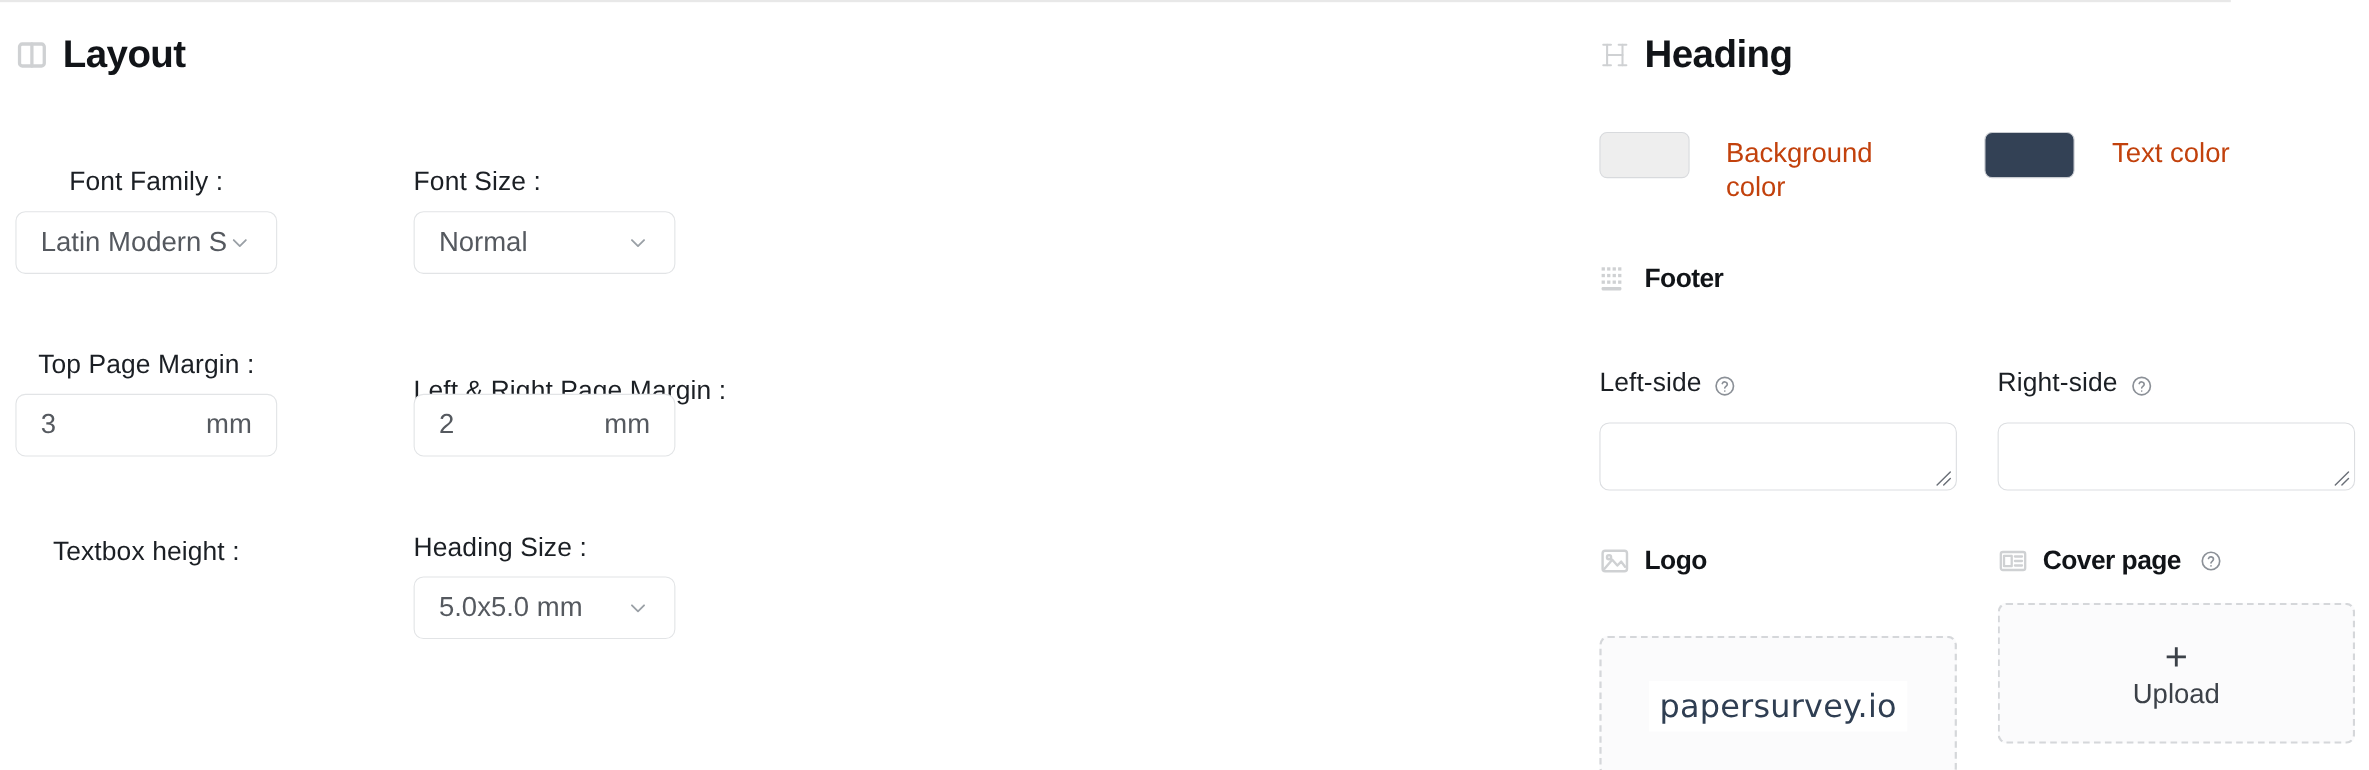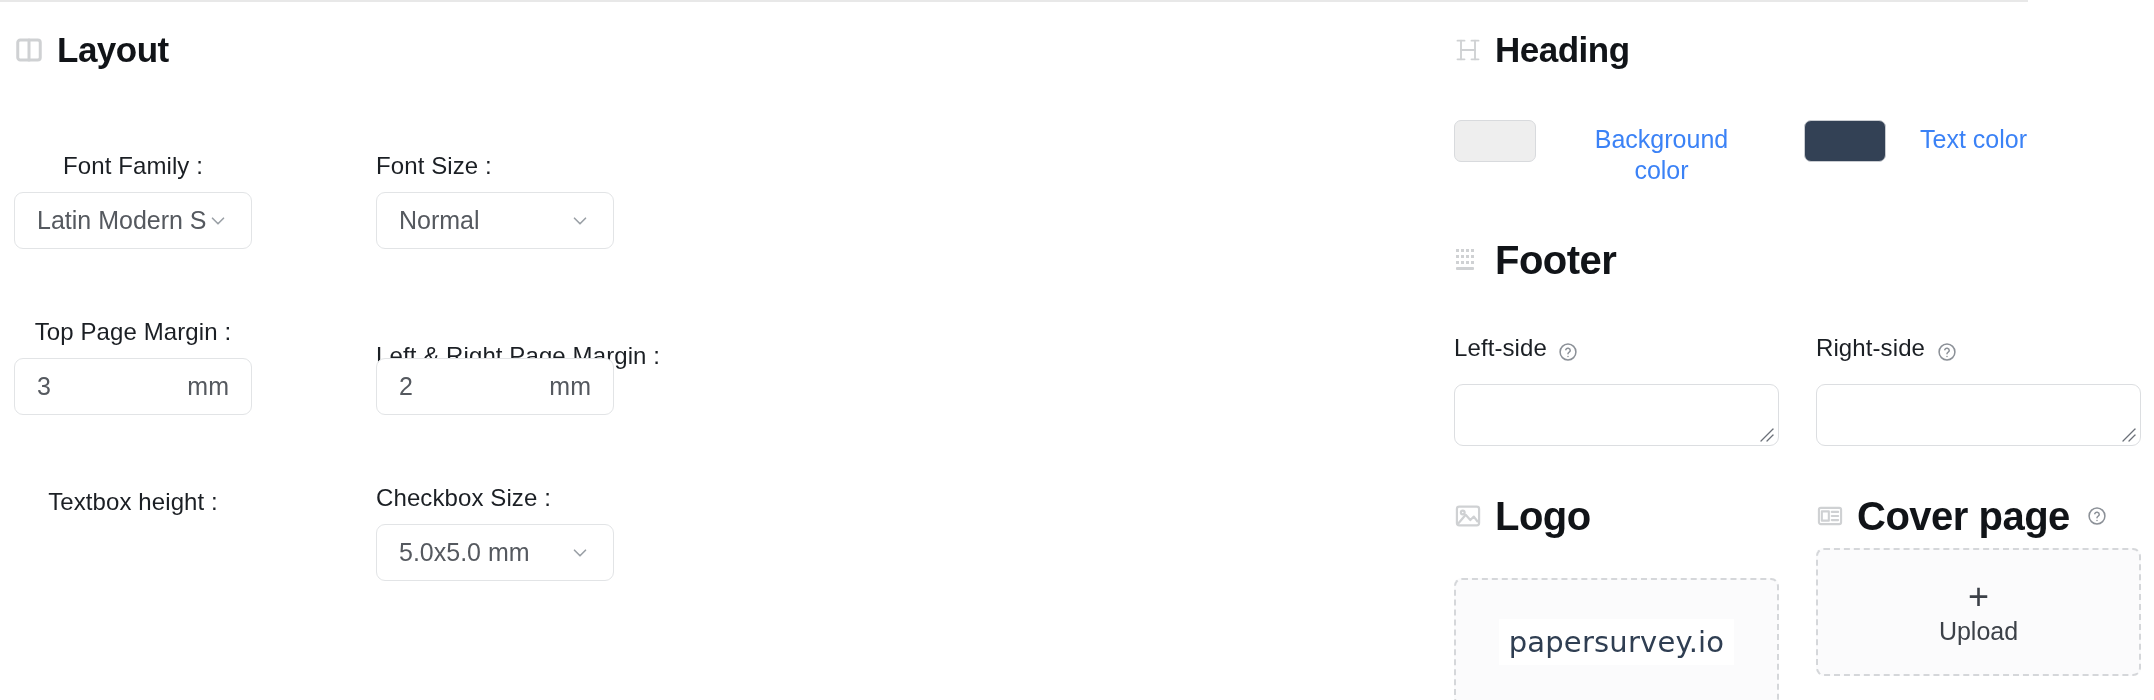--- a/index.html
+++ b/index.html
@@ -45,21 +45,21 @@
     gap: 13px;
   }
   .section-title {
     font-size: 35px;
     font-weight: bold;
     letter-spacing: -0.5px;
     color: #111418;
     line-height: 1;
   }
   .section-title.small {
-    font-size: 40px;
+    font-size: 24px;
   }
 
   
   .ic {
     display: inline-block;
     flex: 0 0 auto;
     color: #cfd1d3;
   }
   .ic svg { display: block; }
 
@@ -114,23 +114,22 @@
   
   .swatch {
     box-sizing: border-box;
     width: 82px;
     height: 42px;
     border-radius: 7px;
     border: 1.5px solid #d8dadd;
   }
   .swatch-label {
     font-size: 25px;
-    color: #3b82f6;
+    color: #c2410c;
     line-height: 1.25;
-    text-align: center;
   }
 
   .ta {
     box-sizing: border-box;
     width: 325px;
     height: 62px;
     border: 1.5px solid #dcdee1;
     border-radius: 9px;
     background: #fff;
     position: relative;
@@ -235,21 +234,21 @@
     <div class="cellB w-b ctl" style="top:356px;">
       <span class="val">2</span>
       <span class="unit">mm</span>
     </div>
 
     <div class="cellA w-a" style="top:486px;">
       <div class="field-label">Textbox height :</div>
     </div>
 
     <div class="cellB w-b" style="top:482px;">
-      <div class="field-label">Checkbox Size :</div>
+      <div class="field-label">Heading Size :</div>
     </div>
     <div class="cellB w-b ctl select" style="top:522px;">
       <span class="val">5.0x5.0 mm</span>
       <span class="chev">
         <svg width="22" height="22" viewBox="0 0 24 24" fill="none" stroke="currentColor" stroke-width="1.8" stroke-linecap="round" stroke-linejoin="round">
           <polyline points="6 9 12 15 18 9"></polyline>
         </svg>
       </span>
     </div>
   </div>

